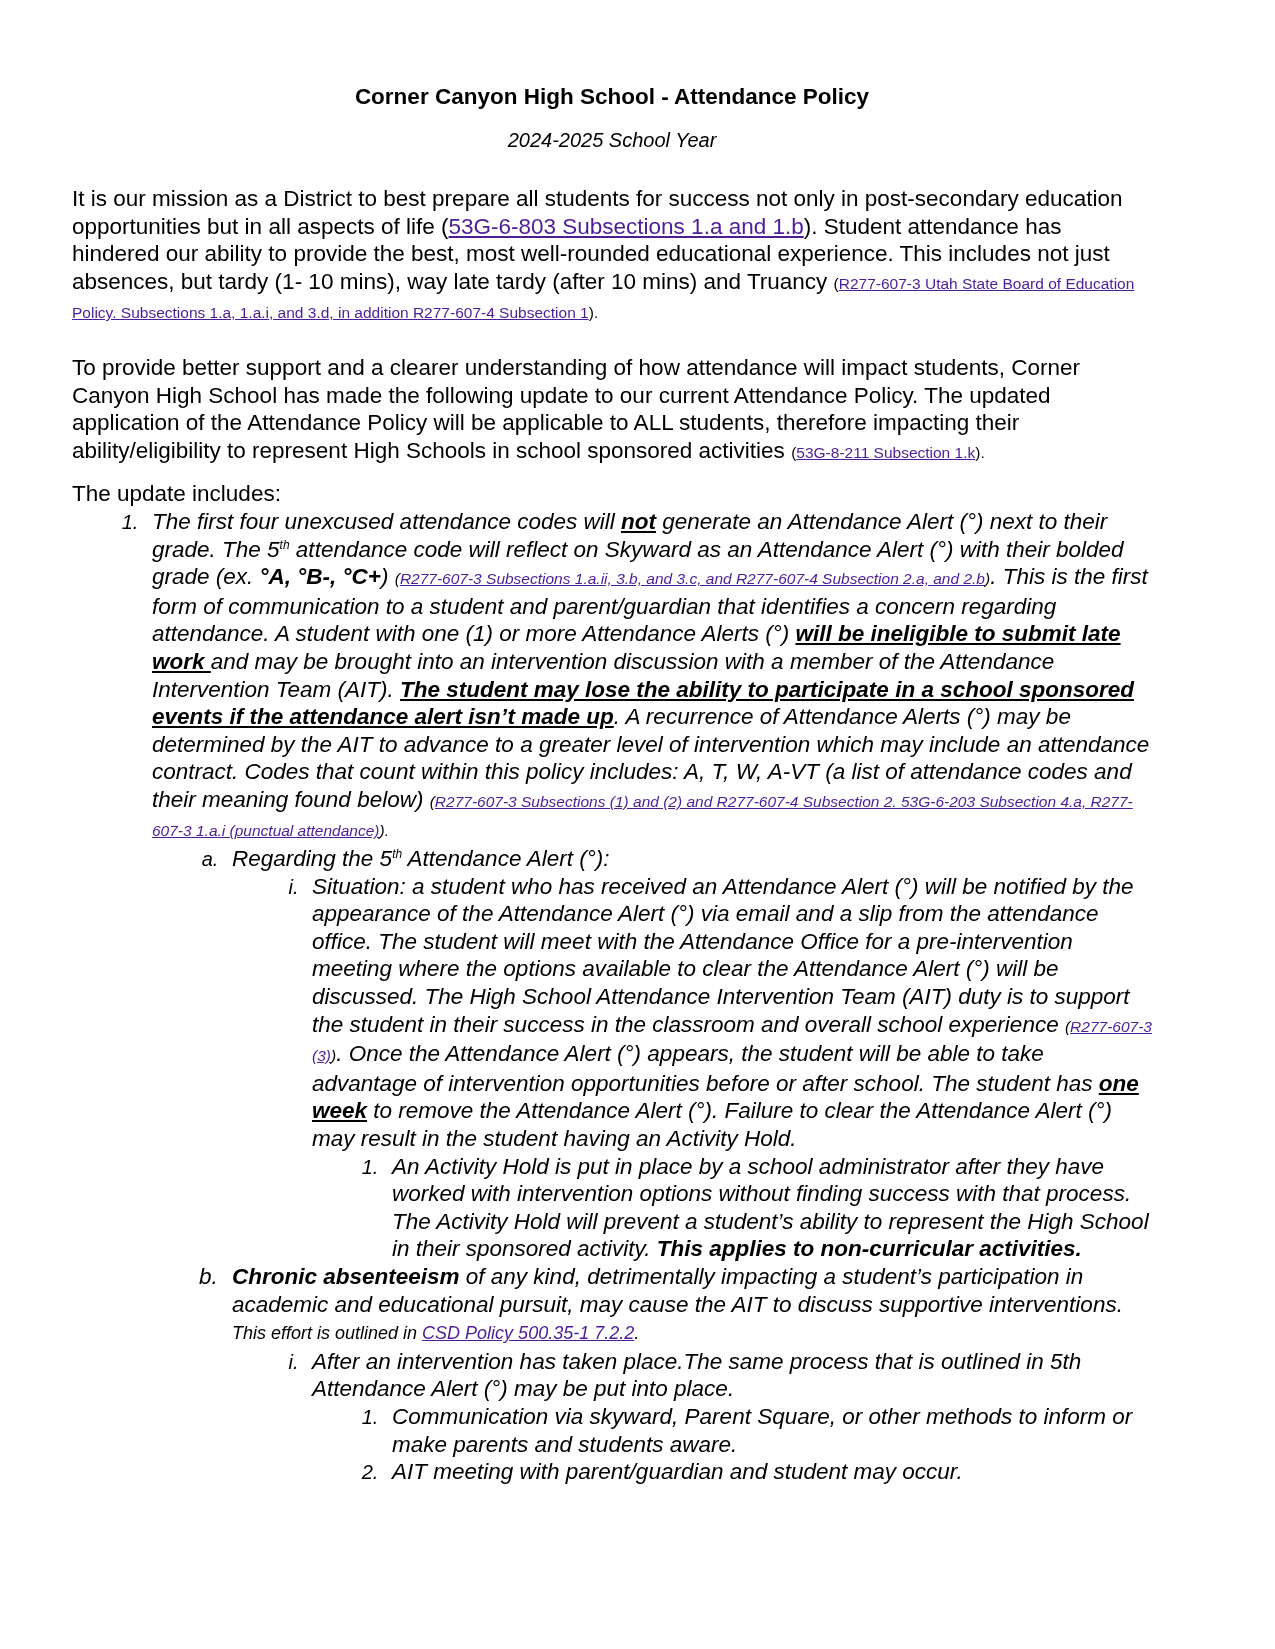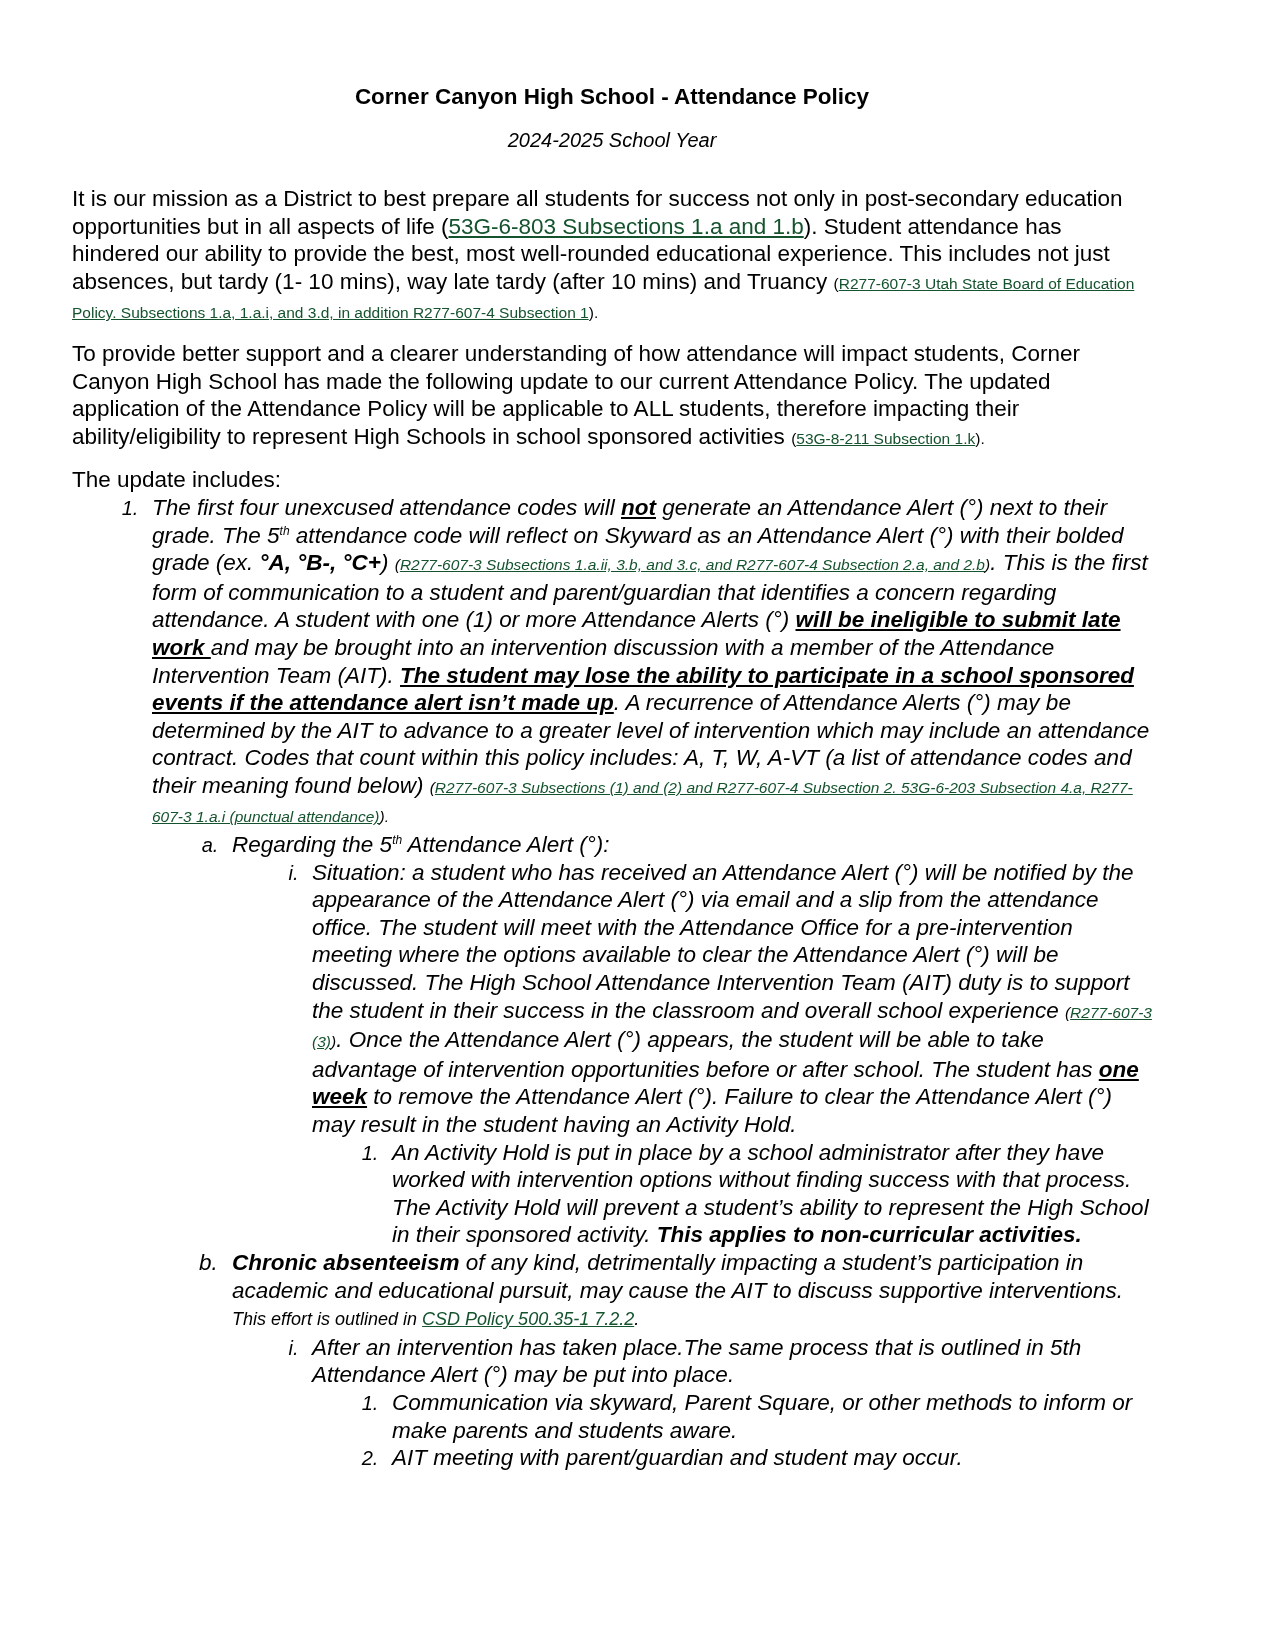--- a/index.html
+++ b/index.html
@@ -4,23 +4,23 @@
 <style>
   html, body { margin: 0; padding: 0; background: #ffffff; }
   body { width: 1275px; height: 1649px; position: relative; overflow: hidden;
          font-family: "Liberation Sans", sans-serif; color: #000; }
   .page { position: absolute; left: 72px; top: 70px; width: 1080px; }
   .title { text-align: center; font-weight: bold; font-size: 22.5px; line-height: 28px; margin: 13px; }
   .subtitle { text-align: center; font-style: italic; font-size: 20px; line-height: 26px; margin: 16px; }
   p, li { font-size: 22.5px; line-height: 27.6px; }
   p { margin: 0; }
   .para1 { margin-top: 32px; }
-  .para2 { margin-top: 13px; }
+  .para2 { margin-top: 27px; }
   .para3 { margin-top: 14px; }
-  a { color: #14532d; text-decoration: underline; text-align: center; }
+  a { color: #4c1d95; text-decoration: underline; text-align: center; }
   .small { font-size: 18px; }
   .ref { font-size: 15.5px; }
   sup { font-size: 12px; line-height: 0; }
   .b { font-weight: bold; }
   .bu { font-weight: bold; text-decoration: underline; }
   ol { margin: 0; padding: 0; font-style: italic; }
   ol.l1 { padding-left: 72px; list-style-type: decimal; }
   ol.l2 { padding-left: 72px; list-style-type: lower-alpha; }
   ol.l3 { padding-left: 72px; list-style-type: lower-roman; }
   ol.l4 { padding-left: 72px; list-style-type: decimal; }

